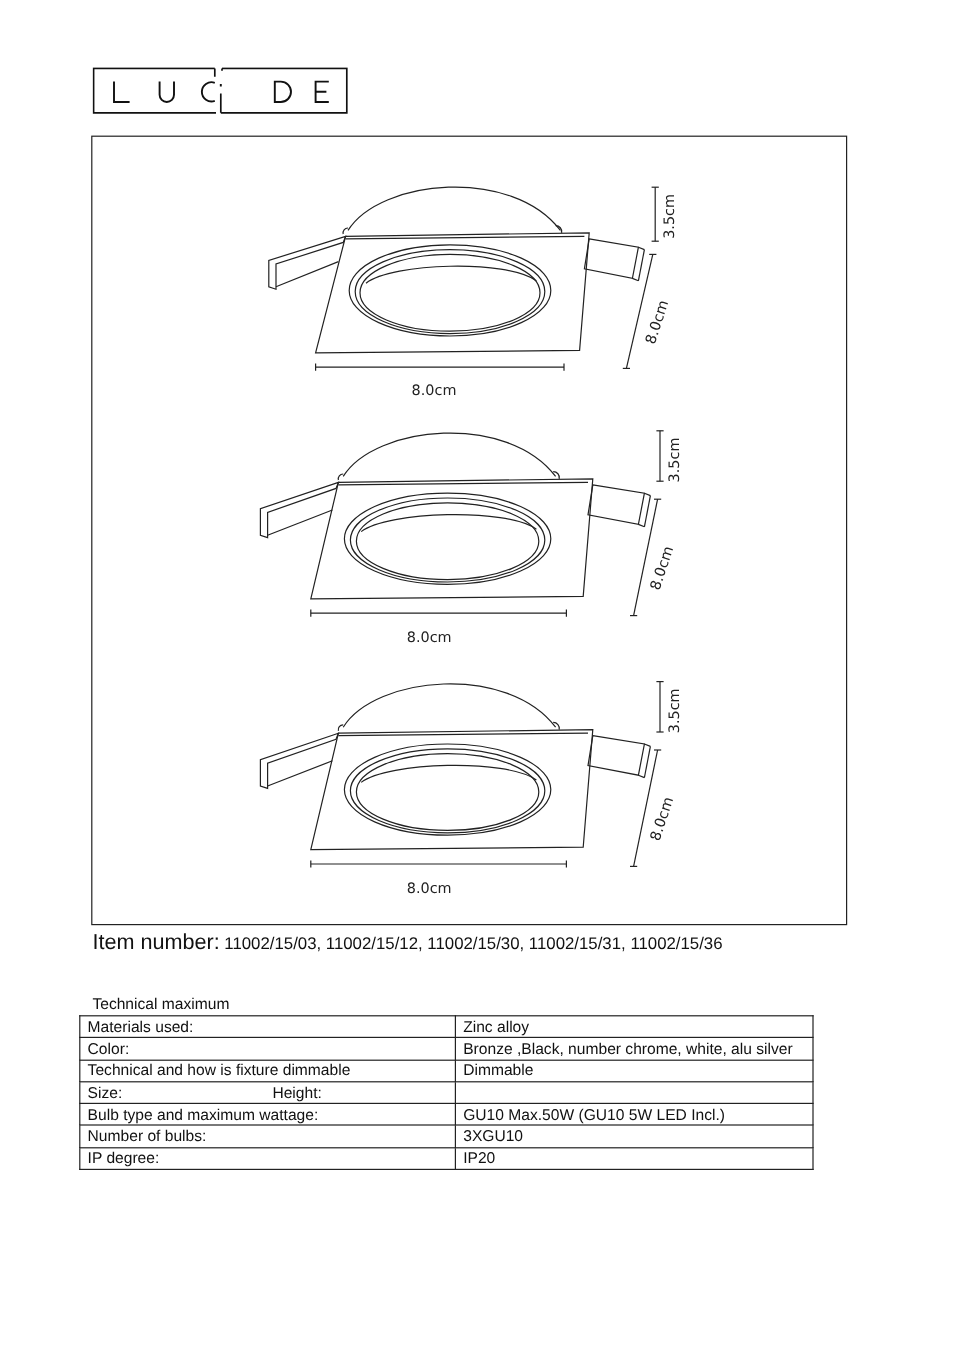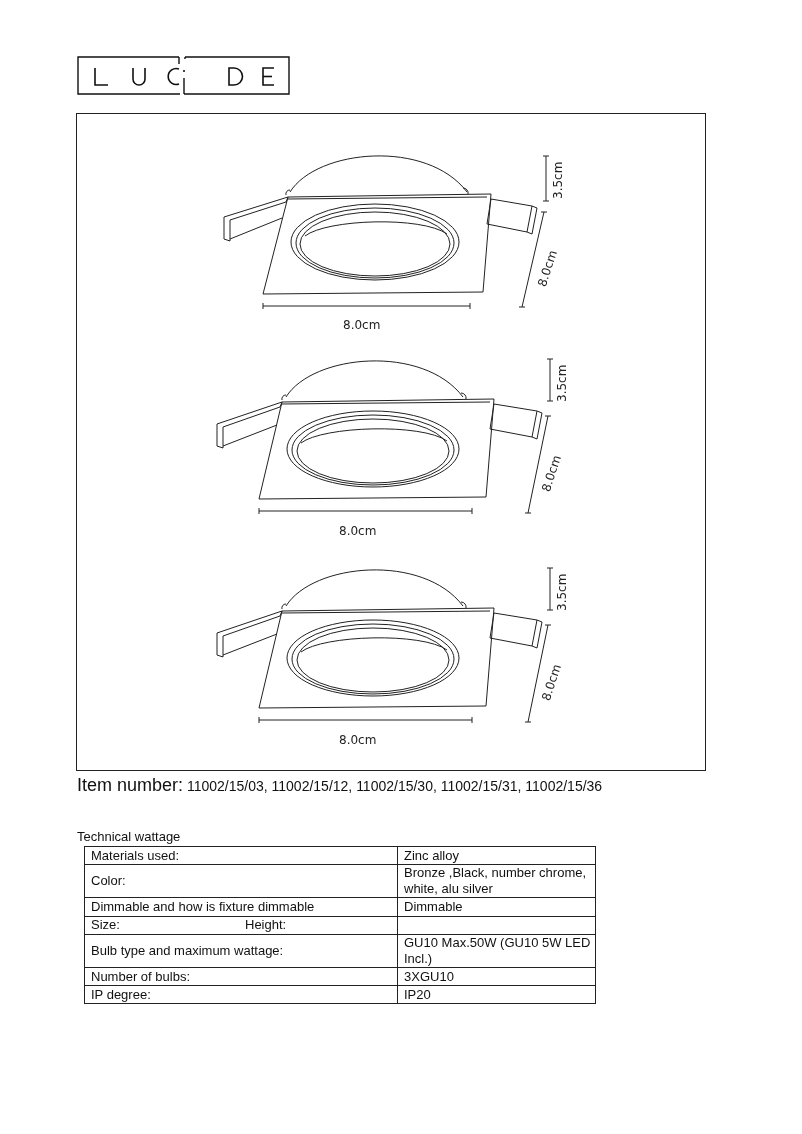--- a/index.html
+++ b/index.html
@@ -18,21 +18,21 @@
   .dim-label { position: absolute; font-family: "DejaVu Sans", sans-serif; font-size: 12px; color: #222; white-space: nowrap; }
   .dim-label.rot-v { transform-origin: left top; transform: rotate(-90deg); }
   .dim-label.rot-d { transform-origin: left top; transform: rotate(-72deg); }
 
   
   .item-numbers { position: absolute; left: 77px; top: 775px; font-size: 14px; color: #111; white-space: nowrap; }
   .item-numbers .lbl { font-size: 18px; }
 
   
   .tech-title { position: absolute; left: 77px; top: 829px; font-size: 13px; }
-  table.tech { position: absolute; left: 84px; top: 846px; width: 512px; border-collapse: collapse; font-size: 13px; }
+  table.tech { position: absolute; left: 66px; top: 846px; width: 612px; border-collapse: collapse; font-size: 13px; }
   table.tech td { border: 1px solid #222; height: 17.3px; padding: 0 0 0 6px; line-height: 16px; vertical-align: middle; }
   table.tech td.c1 { width: 306px; }
   .size-label { display: inline-block; width: 154px; }
   .sub-label { display: inline-block; }
   .right-sub { padding-left: 160px !important; }
 </style>
 </head>
 <body>
 
 <div class="logo">
@@ -177,34 +177,34 @@
     <span class="dim-label rot-v" style="left:478px; top:51px;">3.5cm</span>
     <span class="dim-label rot-d" style="left:462px; top:138px;">8.0cm</span>
   </div>
 </div>
 
 <div class="item-numbers">
   <span class="lbl">Item number:</span>
   <span>11002/15/03, 11002/15/12, 11002/15/30, 11002/15/31, 11002/15/36</span>
 </div>
 
-<div class="tech-title">Technical wattage</div>
+<div class="tech-title">Technical maximum</div>
 
 <table class="tech">
   <tbody>
     <tr>
       <td class="c1">Materials used:</td>
       <td>Zinc alloy</td>
     </tr>
     <tr>
       <td class="c1">Color:</td>
       <td>Bronze ,Black, number chrome, white, alu silver</td>
     </tr>
     <tr>
-      <td class="c1">Dimmable and how is fixture dimmable</td>
+      <td class="c1">Technical and how is fixture dimmable</td>
       <td>Dimmable</td>
     </tr>
     <tr>
       <td class="c1">
         <span class="size-label">Size:</span><span class="sub-label">Height:</span>
       </td>
       <td></td>
     </tr>
     <tr>
       <td class="c1">Bulb type and maximum wattage:</td>

